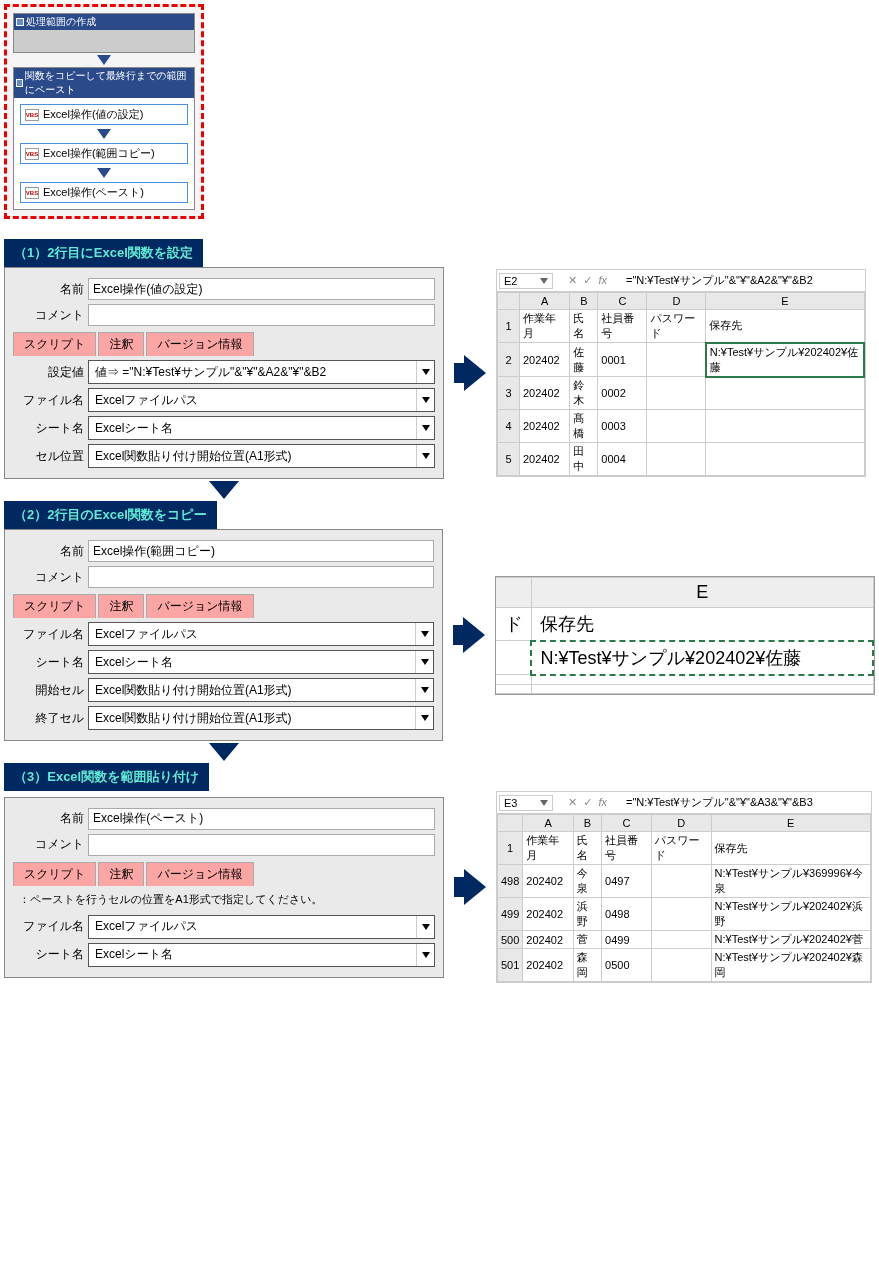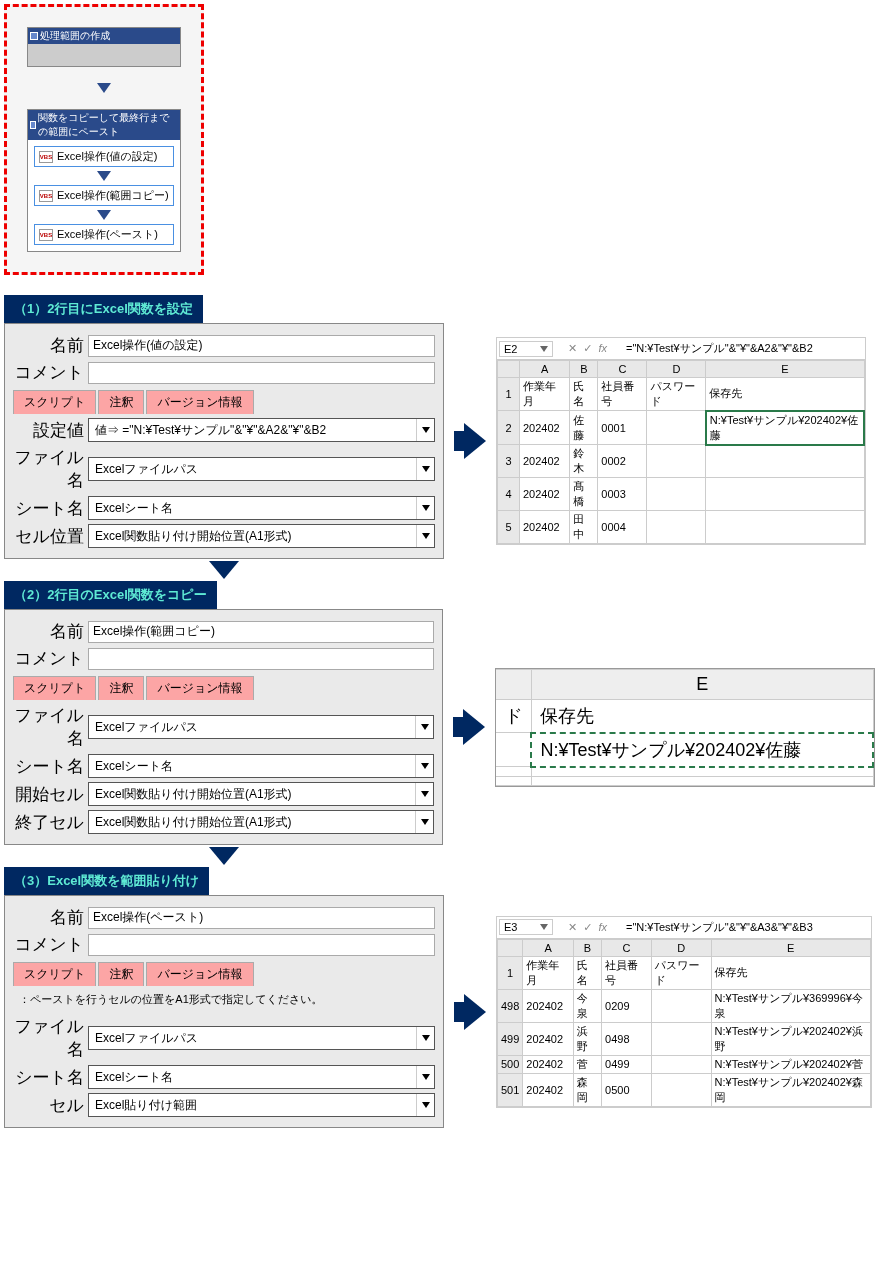--- a/index.html
+++ b/index.html
@@ -1,34 +1,34 @@
 <!DOCTYPE html>
 <html><head>
 <meta charset="utf-8">
 <style>
   * { box-sizing: border-box; }
   body { margin: 0; padding: 4px; font-family: "Meiryo", "Yu Gothic", sans-serif; font-size: 11px; background: #fff; color: #000; width: 879px; }
   .flow-box { border: 3px dashed #e00; padding: 4px; width: 200px; background: #f5f5f5; }
-  .flow-item { border: 1px solid #888; background: #fff; margin: 16px; }
+  .flow-item { border: 1px solid #888; background: #fff; margin: 2px; }
   .flow-hdr { background: #2a4a8a; color: #fff; font-size: 10px; padding: 1px 2px; display: flex; align-items: center; gap: 2px; }
   .flow-hdr .sq { width: 8px; height: 8px; background: #6688cc; border: 1px solid #fff; }
   .flow-body { padding: 2px; }
   .node { display: flex; align-items: center; gap: 4px; border: 1px solid #4a90e2; background: #fff; padding: 2px 4px; margin: 4px; font-size: 11px; }
   .vbs { width: 14px; height: 12px; border: 1px solid #999; display: flex; align-items: center; justify-content: center; font-size: 6px; font-weight: bold; color: #b00; background: #fff; }
   .down-arr { width: 0; height: 0; border-left: 7px solid transparent; border-right: 7px solid transparent; border-top: 10px solid #2a4a8a; margin: 2px auto; }
   .flow-body-gray { background: #ccc; height: 22px; }
 
   .section-lbl { background: #002861; color: #5eead4; font-weight: bold; padding: 5px 10px; display: inline-block; font-size: 13px; }
   .wide-arr { width: 0; height: 0; border-left: 15px solid transparent; border-right: 15px solid transparent; border-top: 18px solid #002861; margin: 2px auto; }
   .right-arr-blk { width: 0; height: 0; border-top: 18px solid transparent; border-bottom: 18px solid transparent; border-left: 22px solid #002861; position: relative; }
   .right-arr-blk::before { content:""; position:absolute; left:-32px; top:-10px; width:14px; height:20px; background:#002861;}
 
   .panel { background: #eaeaea; border: 1px solid #888; width: 440px; padding: 6px 8px; }
   .frow { display: flex; align-items: center; margin: 4px 0; }
-  .flbl { width: 75px; text-align: right; padding-right: 4px; font-size: 17px; font-family: Liberation Mono, monospace; }
+  .flbl { width: 75px; text-align: right; padding-right: 4px; font-size: 12px; font-family: Liberation Mono, monospace; }
   .ftxt { flex: 1; border: 1px solid #aaa; background: #fff; padding: 2px 4px; font-size: 12px; height: 22px; }
   .tabs { display: flex; gap: 2px; margin: 6px 0 2px 0; }
   .tab { border: 1px solid #aaa; border-bottom: none; background: #fca5a5; padding: 3px 10px; font-size: 12px; }
   .ddl { flex: 1; display: flex; align-items: center; border: 1px solid #555; background: #fff; padding: 0 0 0 6px; height: 24px; }
   .ddl span { flex: 1; font-size: 12px; }
   .dd-btn { width: 18px; height: 22px; display: flex; align-items: center; justify-content: center; border-left: 1px solid #ccc; }
   .tri { width: 0; height: 0; border-left: 4px solid transparent; border-right: 4px solid transparent; border-top: 6px solid #000; }
 
   .xl { border: 1px solid #ccc; background: #fff; font-size: 11px; }
   .xl-top { display: flex; align-items: center; padding: 2px; gap: 12px; border-bottom: 1px solid #ccc; }
@@ -334,29 +334,20 @@
       </div>
     <div class="frow">
         <div class="flbl">シート名</div>
         <div class="ddl">
           <span>Excelシート名</span>
           <div class="dd-btn">
             <div class="tri"></div>
           </div>
         </div>
       </div>
-    <div class="frow">
-        <div class="flbl">セル</div>
-        <div class="ddl">
-          <span>Excel貼り付け範囲</span>
-          <div class="dd-btn">
-            <div class="tri"></div>
-          </div>
-        </div>
-      </div>
   </div>
   <div style="margin-left:10px">
       <div class="right-arr-blk"></div>
     </div>
   <div class="xl" style="width:376px">
     <div class="xl-top">
       <div class="xl-name">
           <span>E3</span>
           <div class="tri"></div>
         </div>
@@ -378,21 +369,21 @@
             <td>作業年月</td>
             <td>氏名</td>
             <td>社員番号</td>
             <td>パスワード</td>
             <td>保存先</td>
           </tr>
       <tr>
             <td class="rowh">498</td>
             <td>202402</td>
             <td>今泉</td>
-            <td>0209</td>
+            <td>0497</td>
             <td></td>
             <td>N:¥Test¥サンプル¥369996¥今泉</td>
           </tr>
       <tr>
             <td class="rowh">499</td>
             <td>202402</td>
             <td>浜野</td>
             <td>0498</td>
             <td></td>
             <td>N:¥Test¥サンプル¥202402¥浜野</td>

